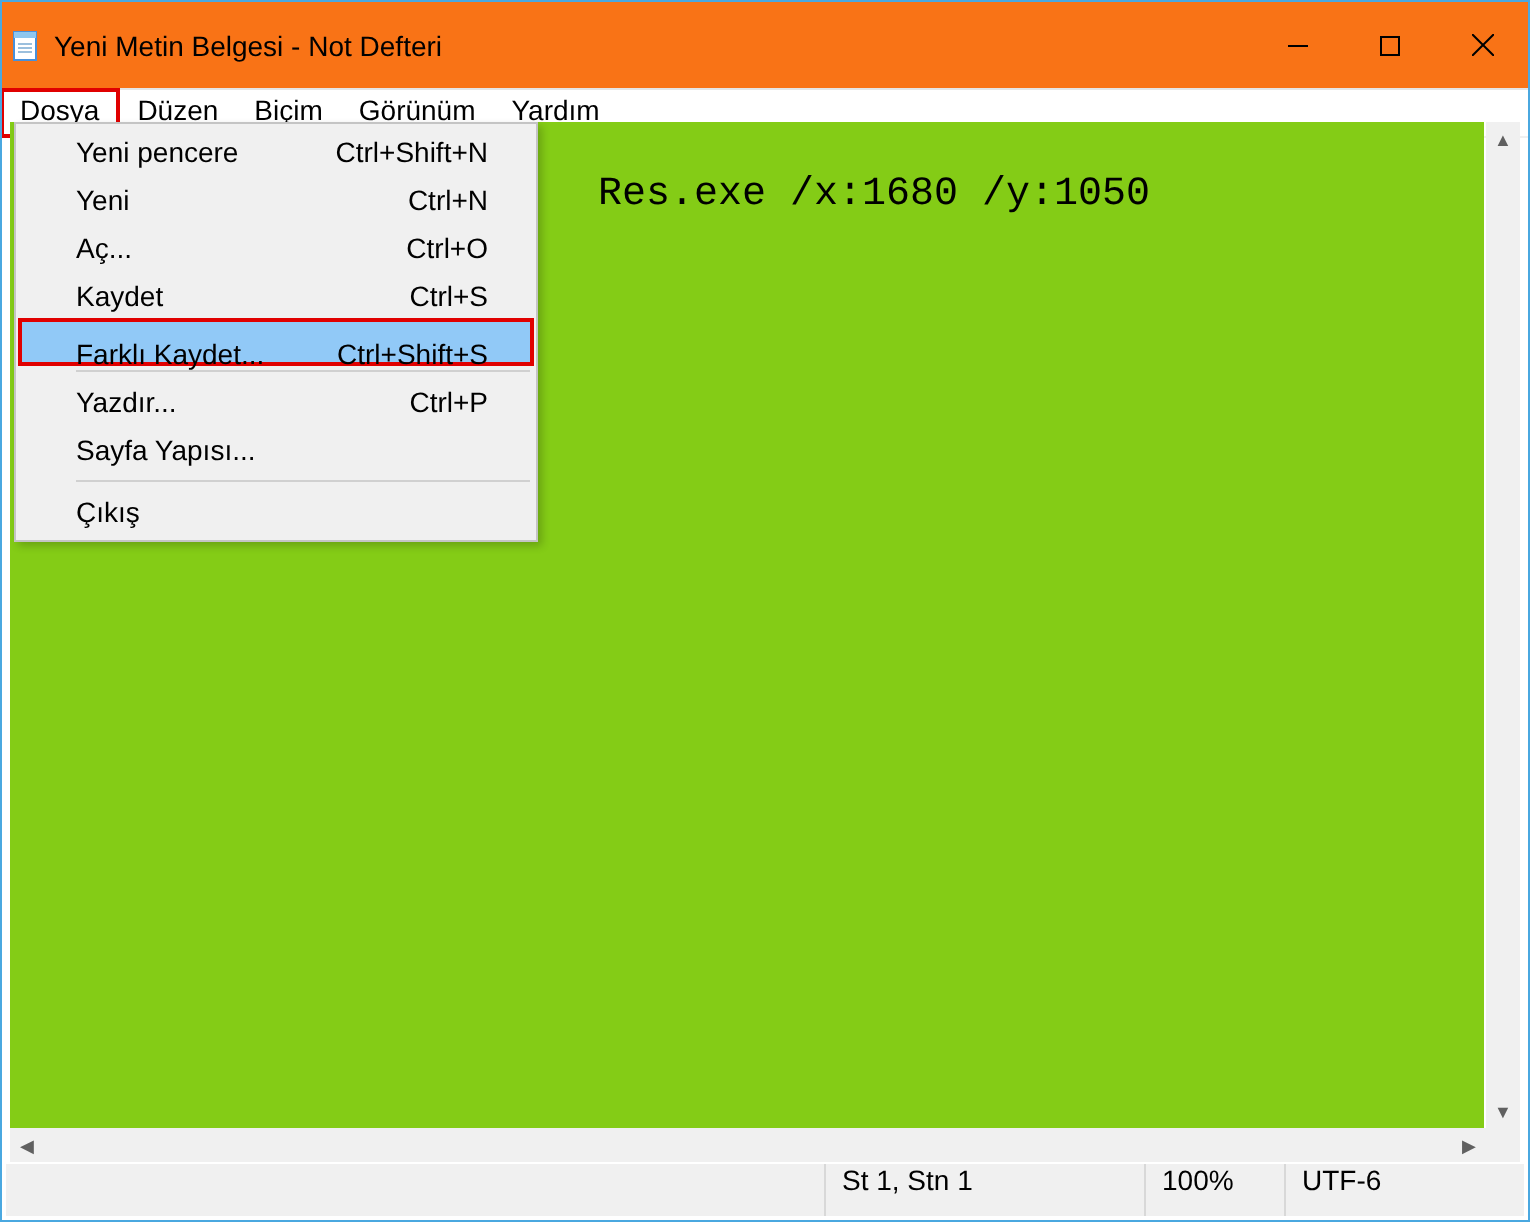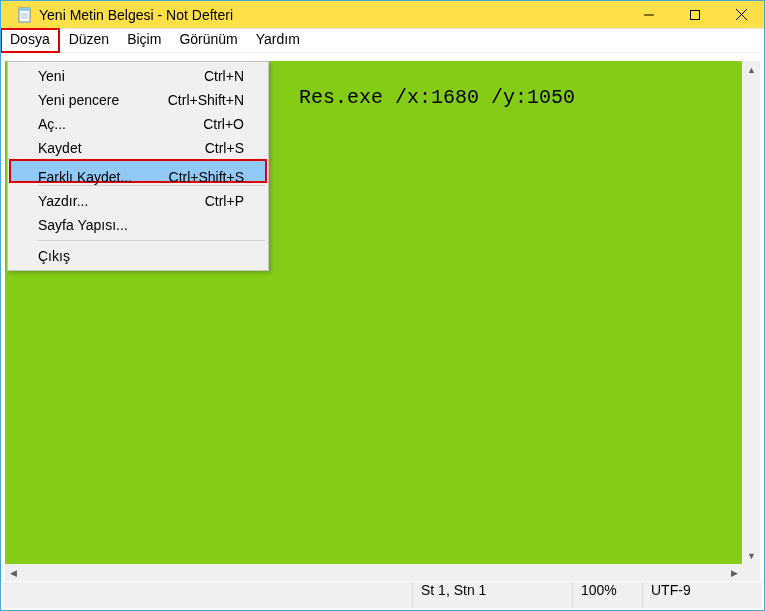--- a/index.html
+++ b/index.html
@@ -7,25 +7,25 @@
     font-family: "Segoe UI", Tahoma, sans-serif;
     font-size: 13px;
     background: #fff;
     width: 765px;
     height: 611px;
     position: relative;
     border: 1px solid #4aa8e0;
     overflow: hidden;
   }
   .titlebar {
-    height: 28px;
-    display: flex;
-    align-items: center;
-    padding-left: 16px;
-    background: #fde047;
+    height: 44px;
+    display: flex;
+    align-items: center;
+    padding-left: 4px;
+    background: #f97316;
     border-bottom: 1px solid #e5e5e5;
   }
   .titlebar .icon {
     width: 16px; height: 16px;
     margin-right: 6px;
     display: inline-block;
   }
   .titlebar .title {
     font-size: 14px;
     color: #000;
@@ -219,26 +219,26 @@
 </div>
 
 <div class="scroll-h">
   <div class="scroll-arrow" style="left:0">◀</div>
   <div class="scroll-arrow" style="right:0">▶</div>
 </div>
 <div class="scroll-corner"></div>
 
 <div class="dropdown">
   <div class="dd-item">
+    <span class="dd-label">Yeni pencere</span>
+    <span class="dd-shortcut">Ctrl+Shift+N</span>
+  </div>
+  <div class="dd-item">
     <span class="dd-label">Yeni</span>
     <span class="dd-shortcut">Ctrl+N</span>
-  </div>
-  <div class="dd-item">
-    <span class="dd-label">Yeni pencere</span>
-    <span class="dd-shortcut">Ctrl+Shift+N</span>
   </div>
   <div class="dd-item">
     <span class="dd-label">Aç...</span>
     <span class="dd-shortcut">Ctrl+O</span>
   </div>
   <div class="dd-item">
     <span class="dd-label">Kaydet</span>
     <span class="dd-shortcut">Ctrl+S</span>
   </div>
   <div class="dd-item highlight">
@@ -261,15 +261,15 @@
 
 <div class="statusbar">
   <div class="status-cell" style="flex:1; border-left:none;"></div>
   <div class="status-cell" style="width:160px;">
       <span>St 1, Stn 1</span>
     </div>
   <div class="status-cell" style="width:70px;">
       <span>100%</span>
     </div>
   <div class="status-cell" style="width:120px;">
-      <span>UTF-9</span>
+      <span>UTF-6</span>
     </div>
 </div>
 
 </body></html>

